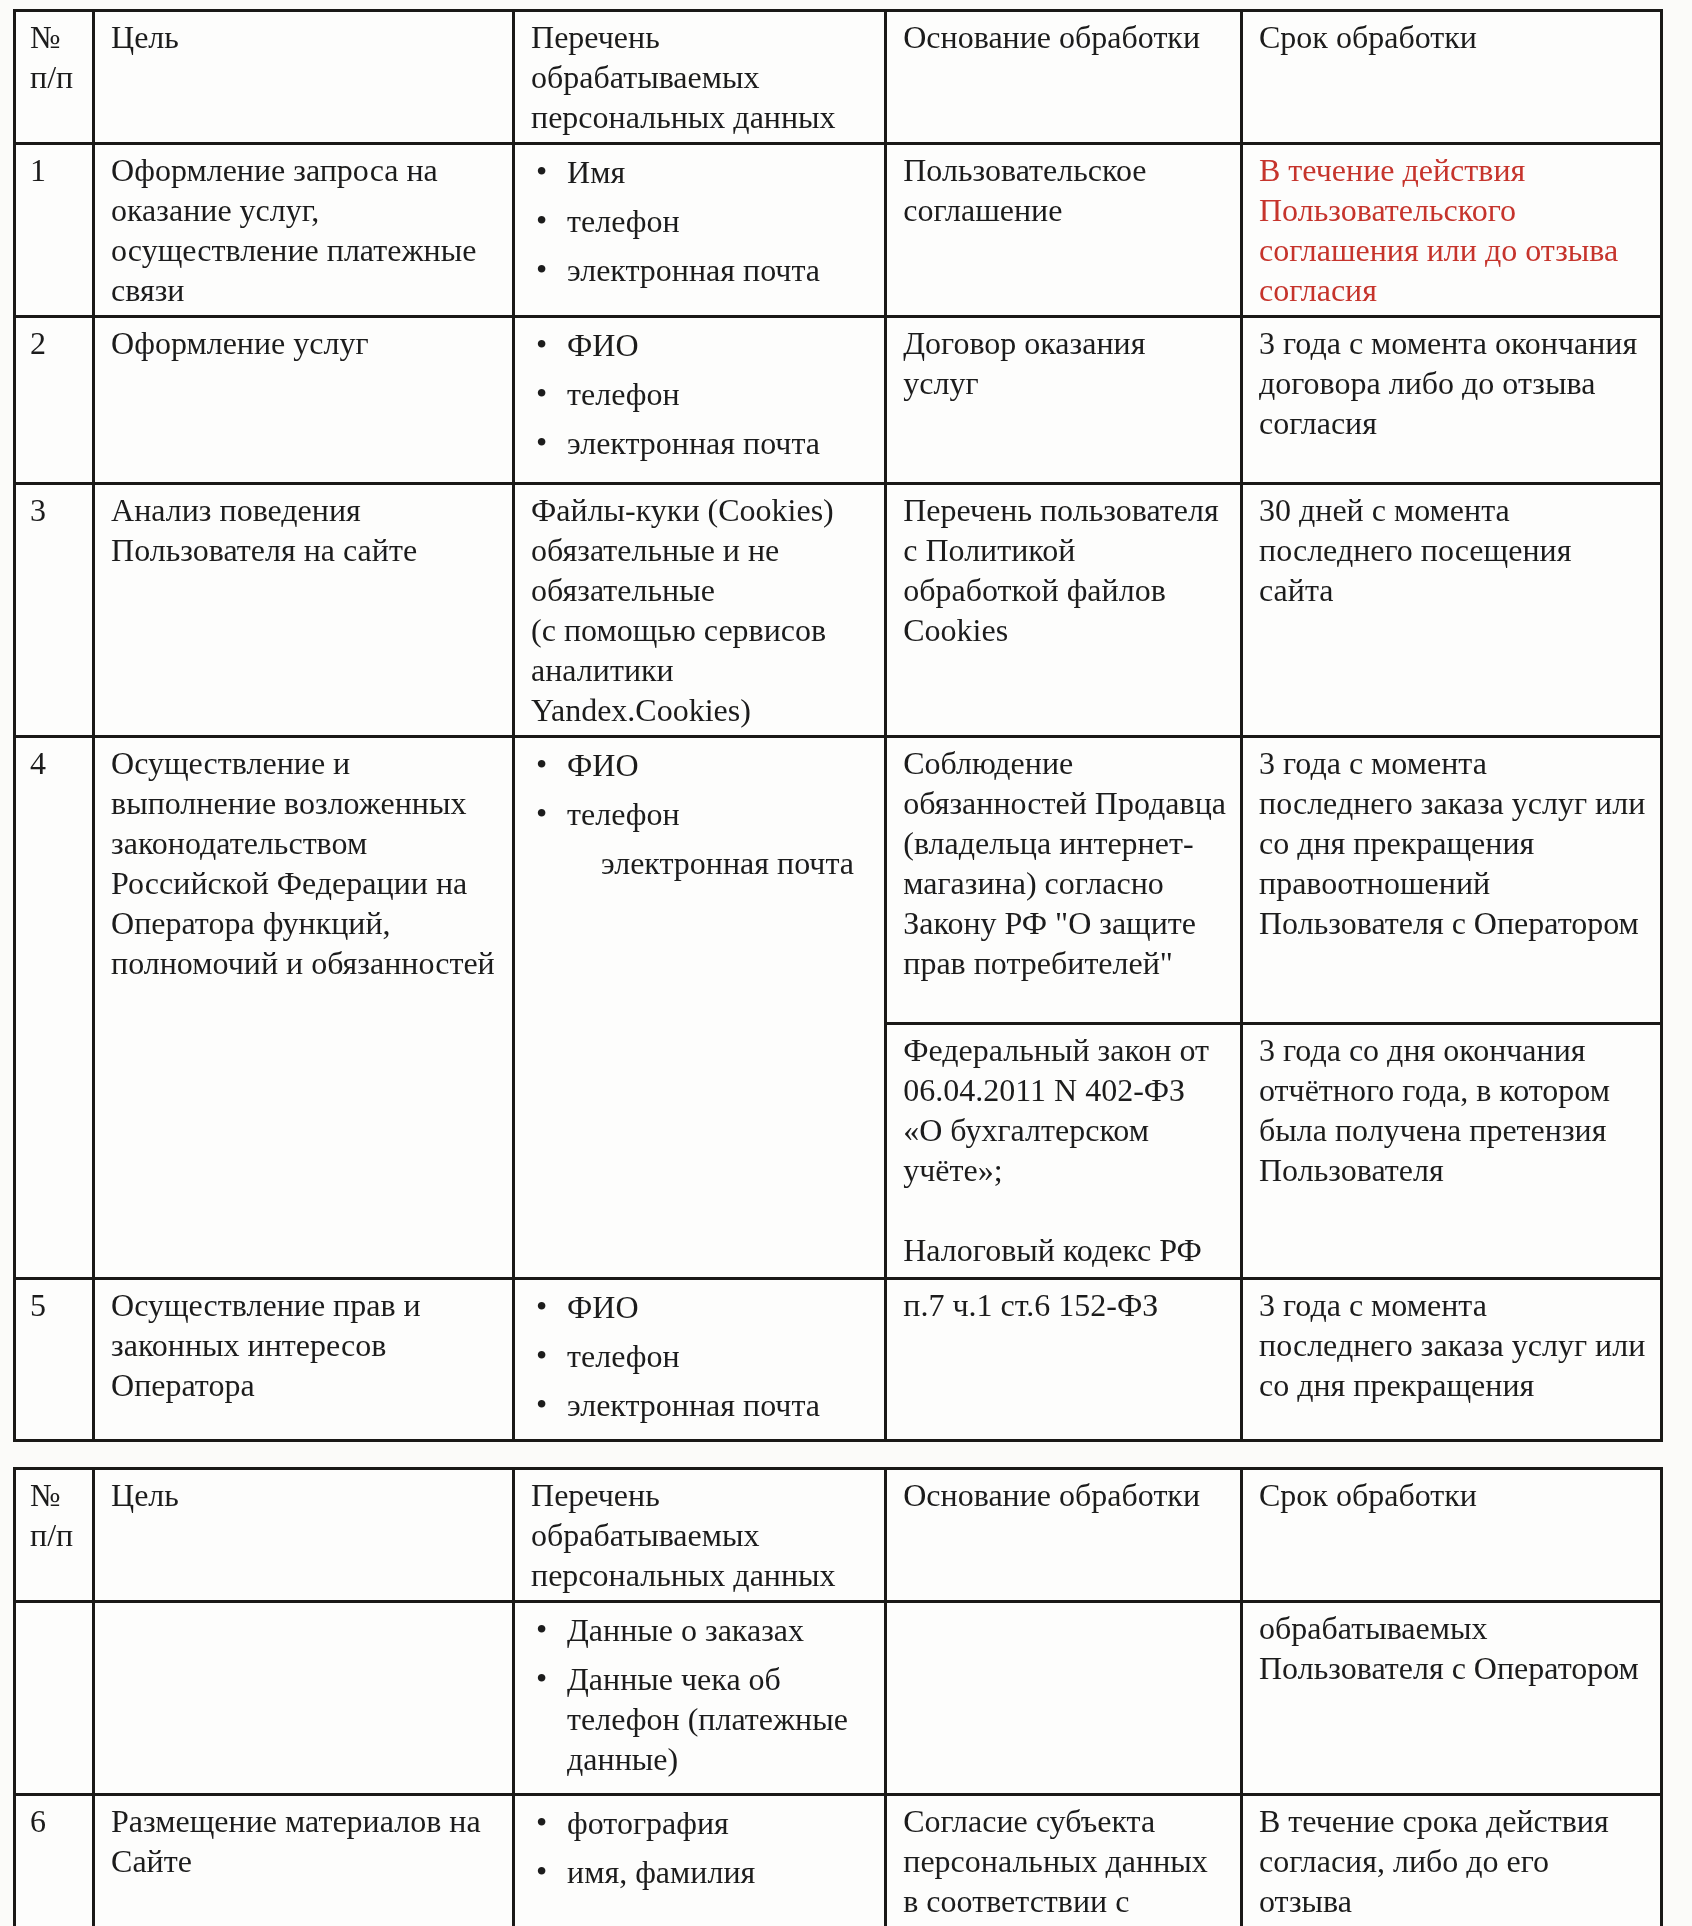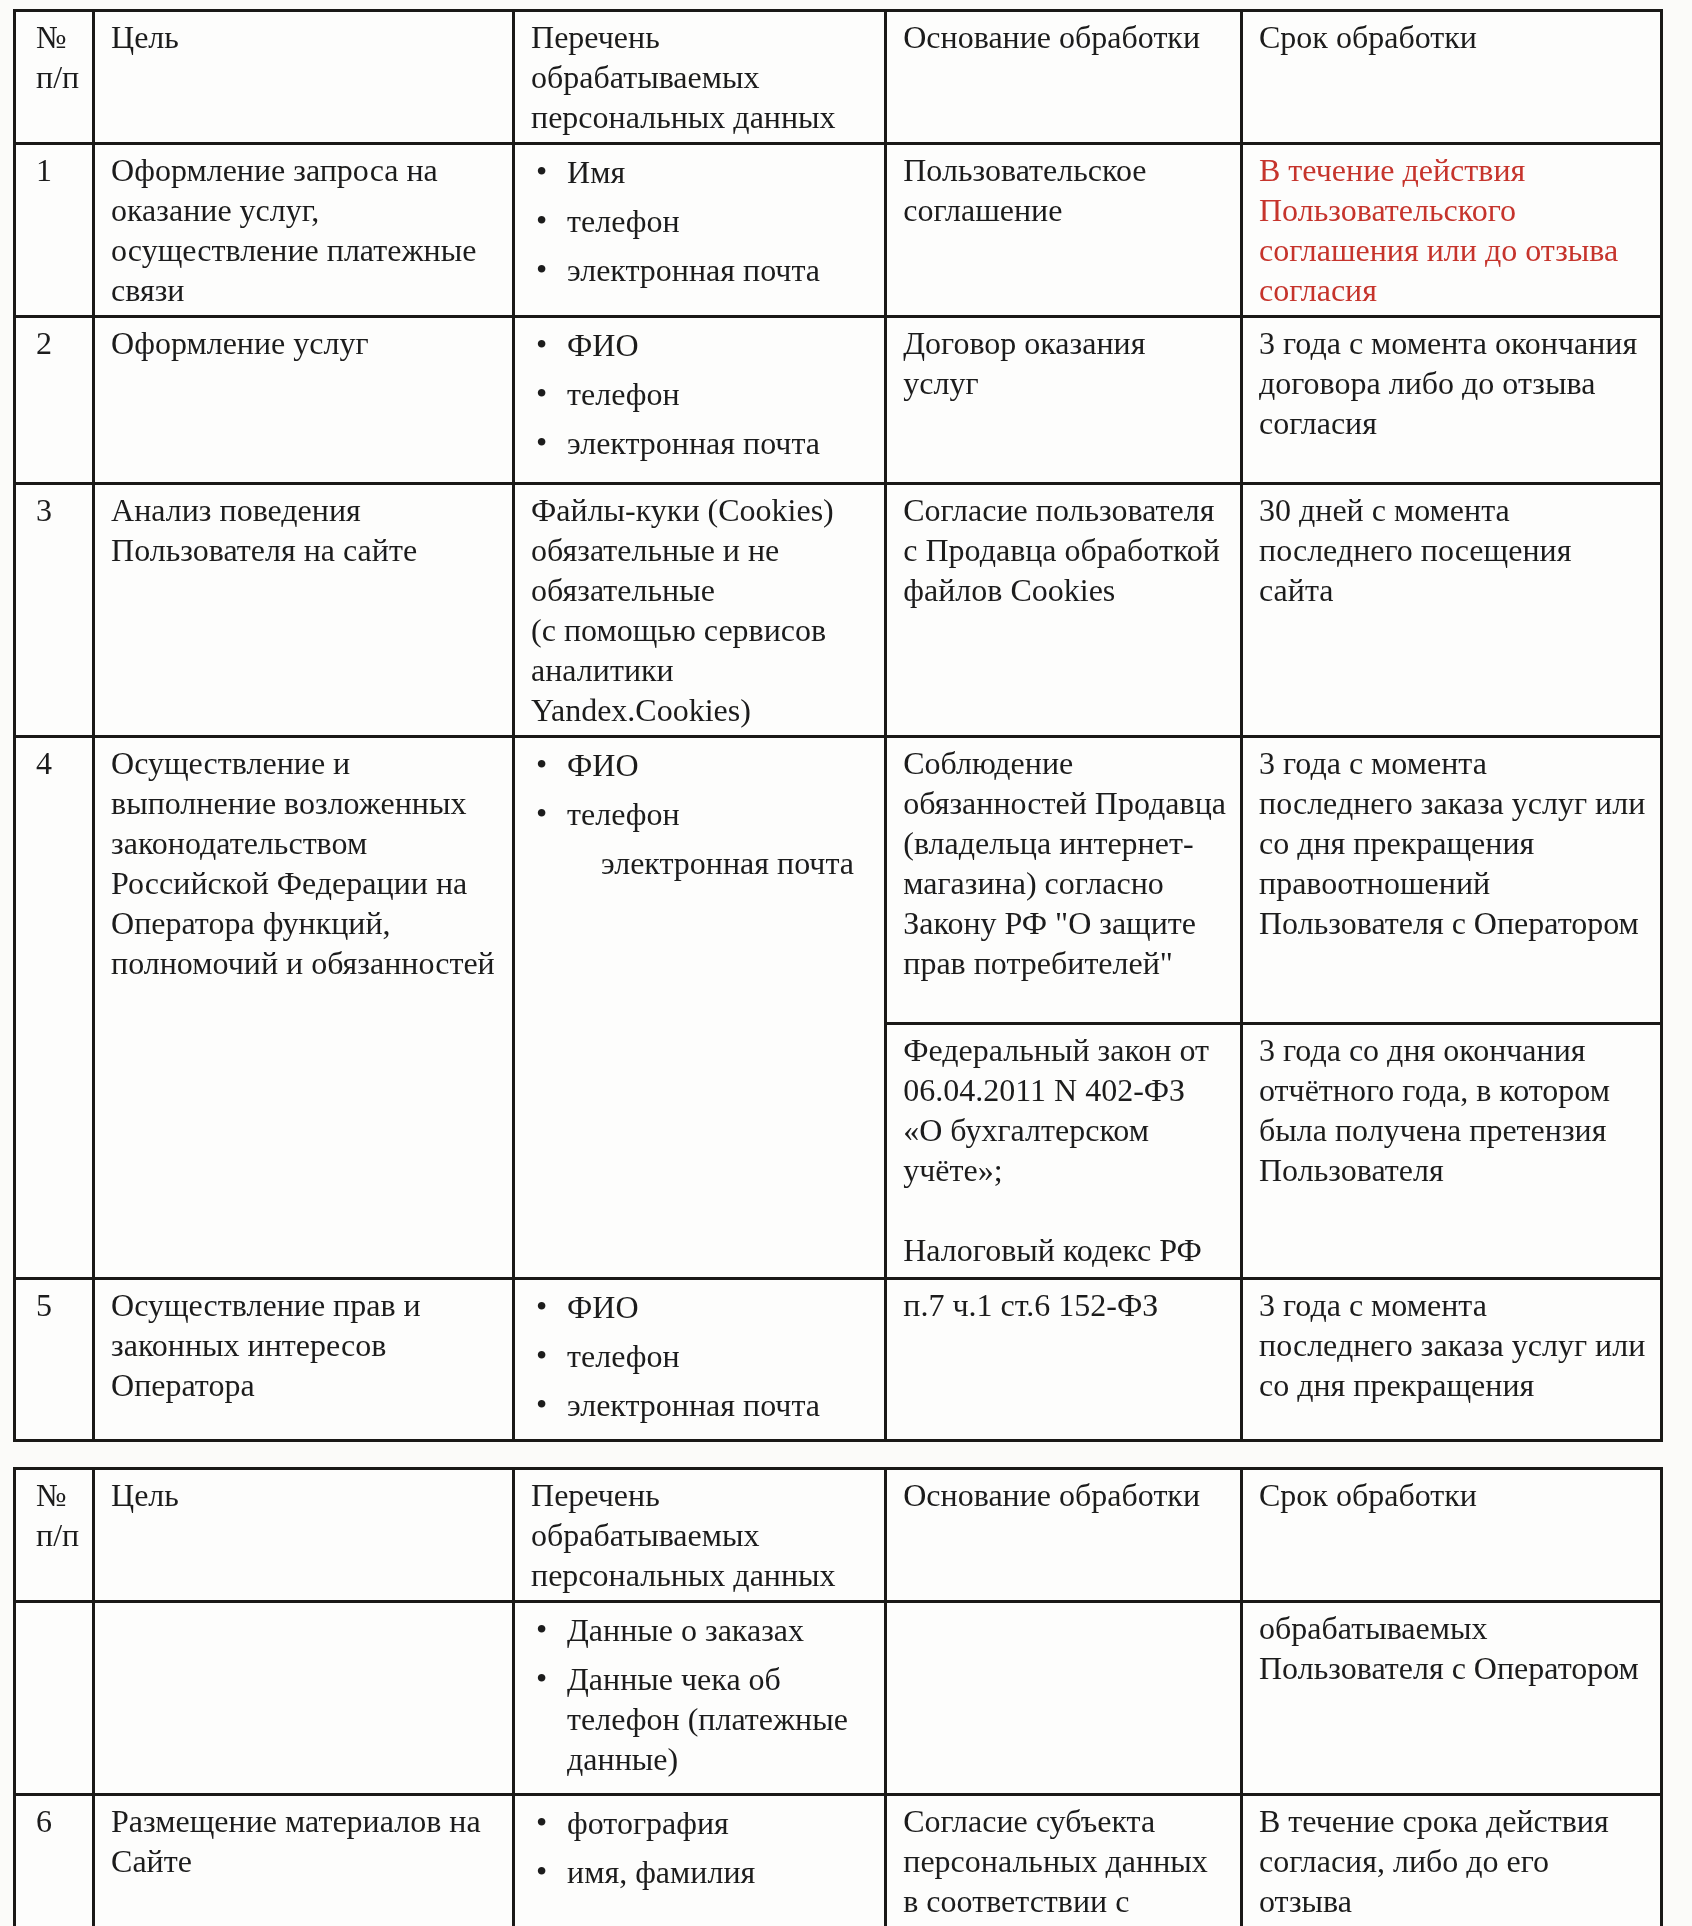--- a/index.html
+++ b/index.html
@@ -21,21 +21,21 @@
     width: 100%;
     background: #fdfdfc;
   }
   table.t2 { margin-top: 25px; }
   td {
     border: 3px solid #1a1917;
     vertical-align: top;
     padding: 5px 12px 5px 16px;
     overflow: hidden;
   }
-  td.numcol { padding-left: 20px; }
+  td.numcol { padding-left: 14px; }
   .red {
     color: #c6342c;
     font-weight: normal;
   }
   .pl { white-space: pre-line; }
   .bi {
     position: relative;
     padding-left: 36px;
     margin: 2px 0 9px 0;
   }
@@ -93,21 +93,21 @@
         </td>
         <td>Договор оказания услуг</td>
         <td>3 года с момента окончания договора либо до отзыва согласия</td>
       </tr>
 
       <tr style="height:243px">
         <td class="numcol">3</td>
         <td>Анализ поведения Пользователя на сайте</td>
         <td class="pl">Файлы-куки  (Cookies) обязательные и не обязательные
 (с помощью сервисов аналитики Yandex.Cookies)</td>
-        <td>Согласие пользователя с Продавца обработкой файлов Cookies</td>
+        <td>Перечень пользователя с Политикой обработкой файлов Cookies</td>
         <td>30 дней   с момента последнего посещения сайта</td>
       </tr>
 
       <tr style="height:287px">
         <td class="numcol" rowspan="2">4</td>
         <td rowspan="2">Осуществление и выполнение возложенных законодательством Российской Федерации на Оператора функций, полномочий и обязанностей</td>
         <td rowspan="2">
           <div class="bi"><span class="bullet">•</span><span>ФИО</span></div>
           <div class="bi"><span class="bullet">•</span><span>телефон</span></div>
           <div class="indent"><span>электронная почта</span></div>

